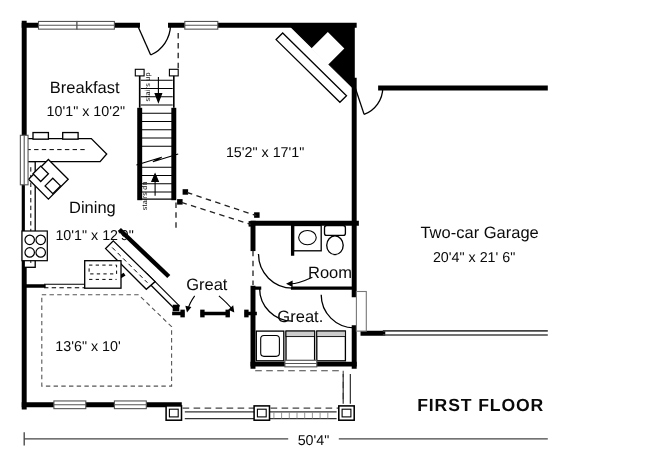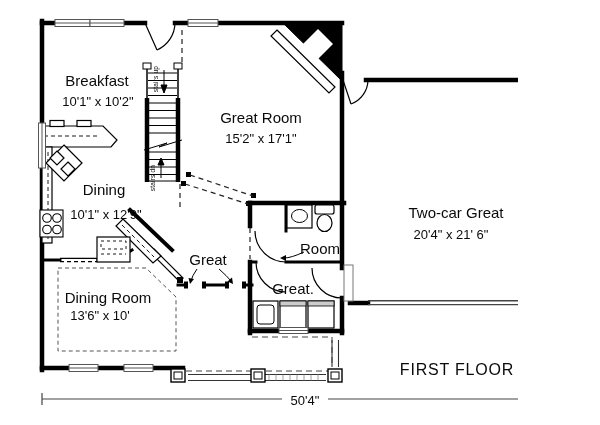--- a/index.html
+++ b/index.html
@@ -1,24 +1,24 @@
 <!DOCTYPE html>
 <html><head>
 <meta charset="utf-8">
 <style>
   html,body{margin:0;padding:0;background:#fff;}
   #plan-wrap{position:relative;width:498px;height:425px;background:#fff;overflow:hidden;
-             font-family:"Liberation Sans",sans-serif;margin-left:20px;}
+             font-family:"Liberation Sans",sans-serif;}
   #plan-svg{position:absolute;left:0;top:0;}
   .lbl{position:absolute;transform:translate(-50%,-50%);white-space:nowrap;
        font-size:15px;color:#0a0a0a;line-height:1;}
   .dims{font-size:13px;}
   .rot{transform:translate(-50%,-50%) rotate(-90deg);}
   .tiny{font-size:6.5px;letter-spacing:0.2px;}
-  .title{font-size:16px;letter-spacing:0.8px;}
+  .title{font-size:16px;letter-spacing:0.8px;font-weight:bold;}
   .dim-label{font-size:13px;}
 </style>
 </head>
 <body>
 
 <div id="plan-wrap">
 
 <svg id="plan-svg" width="600" height="425" viewBox="0 0 600 425">
 
   <g stroke="#000" stroke-width="4.5" fill="none" stroke-linecap="square">
@@ -258,34 +258,32 @@
     <path d="M22,399 H262"></path>
         <path d="M308,399 H533"></path>
     <path d="M22,393 V405"></path>
         <path d="M533,393 V405"></path>
   </g>
 </svg>
 
 <div class="lbl" style="left:77px;top:80px">Breakfast</div>
 <div class="lbl dims" style="left:78px;top:101px">10'1" x 10'2"</div>
 
-<div class="lbl" style="left:241px;top:117px">Great Room</div>
 <div class="lbl dims" style="left:241px;top:138px">15'2" x 17'1"</div>
 
 <div class="lbl" style="left:84px;top:189px">Dining</div>
 <div class="lbl dims" style="left:86px;top:214px">10'1" x 12'9"</div>
 
-<div class="lbl" style="left:88px;top:297px">Dining Room</div>
 <div class="lbl dims" style="left:80px;top:315px">13'6" x 10'</div>
 
 <div class="lbl" style="left:188px;top:259px">Great</div>
 <div class="lbl" style="left:300px;top:248px">Room</div>
 <div class="lbl" style="left:273px;top:288px">Great.</div>
 
-<div class="lbl" style="left:436px;top:212px">Two-car Great</div>
+<div class="lbl" style="left:436px;top:212px">Two-car Garage</div>
 <div class="lbl dims" style="left:431px;top:234px">20'4" x 21' 6"</div>
 
 <div class="lbl title" style="left:437px;top:370px">FIRST FLOOR</div>
 
 <div class="lbl dim-label" style="left:285px;top:400px">50'4"</div>
 <div class="lbl dim-label rot" style="left:562px;top:200px">33'10"</div>
 
 <div class="lbl tiny rot" style="left:136px;top:79px">stairs up</div>
 <div class="lbl tiny rot" style="left:133px;top:178px">stairs dn</div>
 

